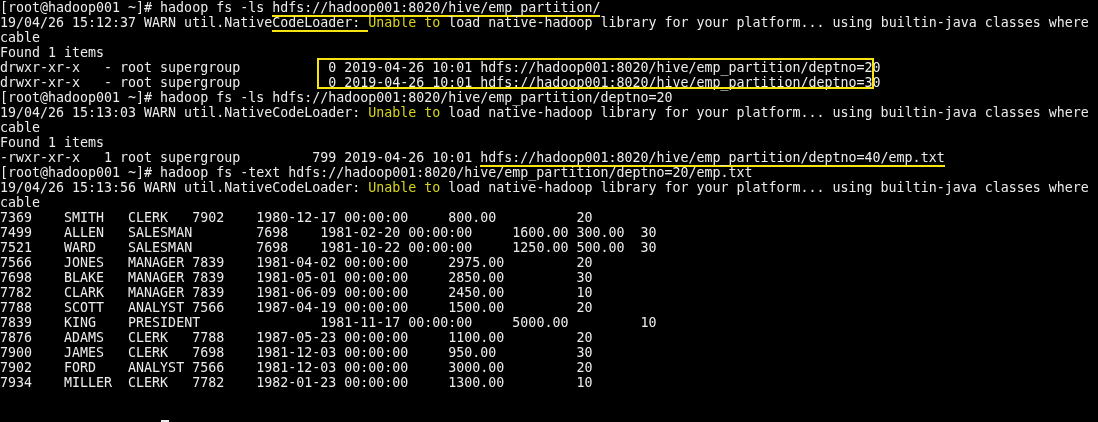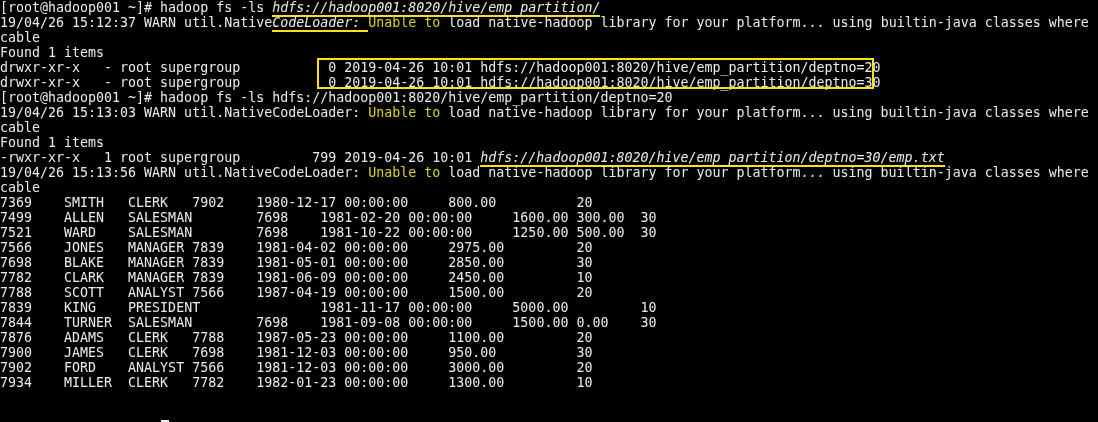--- a/index.html
+++ b/index.html
@@ -10,21 +10,21 @@
     width:1098px;height:422px;overflow:hidden;background:var(--bg);
     font-family:"DejaVu Sans Mono","Liberation Mono",monospace;
   }
   #terminal{
     position:relative;width:1098px;height:422px;background:var(--bg);
     font-size:13.3px;line-height:15px;color:var(--fg);
   }
   .line{
     height:15px;white-space:pre;tab-size:8;-moz-tab-size:8;
   }
-  .line span.ul{ border-bottom:2px solid var(--ann);font-style:italic; }
+  .line span.ul{ border-bottom:2px solid var(--ann); }
   .line span.hl{ color:var(--hl);margin-top:6px; }
   .overlay-box{
     position:absolute;border:2px solid var(--ann);background:transparent;
     box-sizing:border-box;pointer-events:none;
   }
   .overlay-cursor{
     position:absolute;background:var(--fg);pointer-events:none;
   }
 </style>
 </head>
@@ -34,31 +34,31 @@
     <div class="line"><span>[root@hadoop001 ~]# hadoop fs -ls </span><span class="ul">hdfs://hadoop001:8020/hive/emp_partition/</span></div>
     <div class="line"><span>19/04/26 15:12:37 WARN util.Native</span><span class="ul">CodeLoader: </span><span class="hl">Unable to</span><span> load native-hadoop library for your platform... using builtin-java classes where</span></div>
     <div class="line"><span>cable</span></div>
     <div class="line"><span>Found 1 items</span></div>
     <div class="line"><span>drwxr-xr-x   - root supergroup           0 2019-04-26 10:01 hdfs://hadoop001:8020/hive/emp_partition/deptno=20</span></div>
     <div class="line"><span>drwxr-xr-x   - root supergroup           0 2019-04-26 10:01 hdfs://hadoop001:8020/hive/emp_partition/deptno=30</span></div>
     <div class="line"><span>[root@hadoop001 ~]# hadoop fs -ls hdfs://hadoop001:8020/hive/emp_partition/deptno=20</span></div>
     <div class="line"><span>19/04/26 15:13:03 WARN util.NativeCodeLoader: </span><span class="hl">Unable to</span><span> load native-hadoop library for your platform... using builtin-java classes where</span></div>
     <div class="line"><span>cable</span></div>
     <div class="line"><span>Found 1 items</span></div>
-    <div class="line"><span>-rwxr-xr-x   1 root supergroup         799 2019-04-26 10:01 </span><span class="ul">hdfs://hadoop001:8020/hive/emp_partition/deptno=30/emp.txt</span></div>
+    <div class="line"><span>-rwxr-xr-x   1 root supergroup         799 2019-04-26 10:01 </span><span class="ul">hdfs://hadoop001:8020/hive/emp_partition/deptno=40/emp.txt</span></div>
+    <div class="line"><span>[root@hadoop001 ~]# hadoop fs -text hdfs://hadoop001:8020/hive/emp_partition/deptno=20/emp.txt</span></div>
     <div class="line"><span>19/04/26 15:13:56 WARN util.NativeCodeLoader: </span><span class="hl">Unable to</span><span> load native-hadoop library for your platform... using builtin-java classes where</span></div>
     <div class="line"><span>cable</span></div>
     <div class="line"><span>7369	SMITH	CLERK	7902	1980-12-17 00:00:00	800.00		20</span></div>
     <div class="line"><span>7499	ALLEN	SALESMAN	7698	1981-02-20 00:00:00	1600.00	300.00	30</span></div>
     <div class="line"><span>7521	WARD	SALESMAN	7698	1981-10-22 00:00:00	1250.00	500.00	30</span></div>
     <div class="line"><span>7566	JONES	MANAGER	7839	1981-04-02 00:00:00	2975.00		20</span></div>
     <div class="line"><span>7698	BLAKE	MANAGER	7839	1981-05-01 00:00:00	2850.00		30</span></div>
     <div class="line"><span>7782	CLARK	MANAGER	7839	1981-06-09 00:00:00	2450.00		10</span></div>
     <div class="line"><span>7788	SCOTT	ANALYST	7566	1987-04-19 00:00:00	1500.00		20</span></div>
     <div class="line"><span>7839	KING	PRESIDENT		1981-11-17 00:00:00	5000.00		10</span></div>
-    <div class="line"><span>7844	TURNER	SALESMAN	7698	1981-09-08 00:00:00	1500.00	0.00	30</span></div>
     <div class="line"><span>7876	ADAMS	CLERK	7788	1987-05-23 00:00:00	1100.00		20</span></div>
     <div class="line"><span>7900	JAMES	CLERK	7698	1981-12-03 00:00:00	950.00		30</span></div>
     <div class="line"><span>7902	FORD	ANALYST	7566	1981-12-03 00:00:00	3000.00		20</span></div>
     <div class="line"><span>7934	MILLER	CLERK	7782	1982-01-23 00:00:00	1300.00		10</span></div>
     <div class="overlay-box" style="left: 317px; top: 58px; width: 557px; height: 31px;"></div>
     <div class="overlay-cursor" style="left: 161px; top: 420px; width: 8px; height: 2px;"></div>
   </div>
 
 </body></html>

